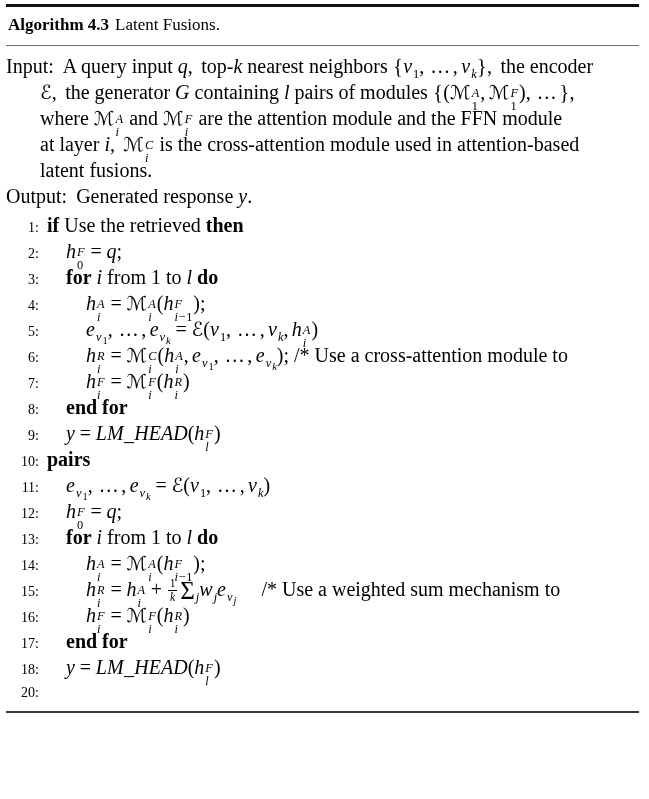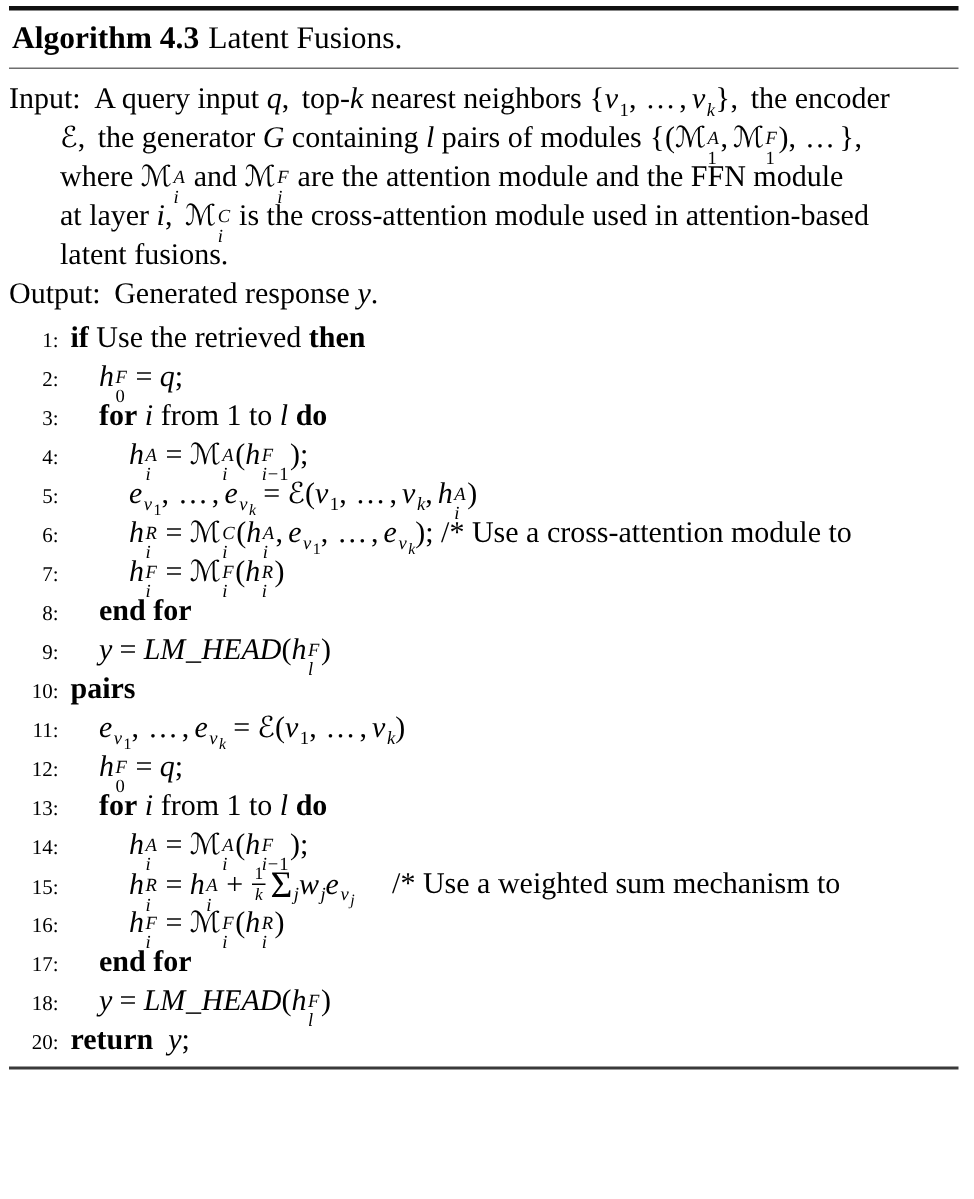--- a/index.html
+++ b/index.html
@@ -9,21 +9,21 @@
     background:#ffffff;color:#000;
     font-family:"Liberation Serif","DejaVu Serif",serif;
     font-size:20px;
     overflow:hidden;
     padding:0 10px 0 6px;
   }
   .rule{background:#111;}
   .rule.top{height:2.5px;margin-top:4px;}
   .rule.mid{height:1.6px;background:#6e6e6e;}
   .rule.bottom{height:2px;margin-top:5px;background:#3a3a3a;}
-  .caption{padding:6px 2px 8px 2px;font-size:21px;line-height:24px;}
+  .caption{padding:6px 2px 8px 2px;font-size:17px;line-height:24px;}
   .caption .lab{font-weight:bold;margin-right:6px;}
   .io{margin-top:7px;}
   .ioline{height:26px;line-height:26px;white-space:nowrap;}
   .ioline.cont{padding-left:34px;}
   .iolabel{font-weight:normal;margin-right:9px;}
   .code{margin-top:3px;}
   .crow{display:flex;align-items:baseline;height:26px;line-height:26px;}
   .lno{flex:none;width:33px;text-align:right;padding-right:6px;font-size:14px;}
   .stmt{white-space:nowrap;}
   .ind1{padding-left:2px;}
@@ -135,17 +135,16 @@
       <div class="crow">
         <span class="lno">17:</span>
         <div class="stmt ind2"><span class="kw">end for</span></div>
       </div>
       <div class="crow">
         <span class="lno">18:</span>
         <div class="stmt ind2"><span class="math"><span class="mi">y</span><span class="mo">=</span><span class="mi">L</span><span class="mi">M</span><span class="lit">_</span><span class="mi">H</span><span class="mi">E</span><span class="mi">A</span><span class="mi">D</span><span>(</span><span class="mwrap"><span class="mi">h</span><span class="supsub"><span class="ss"><span class="mi">F</span></span><span class="ss"><span class="mi">l</span></span></span></span><span>)</span></span></div>
       </div>
       <div class="crow">
         <span class="lno">20:</span>
-        <div class="stmt ind1"><span class="kw">return</span><span class="rtext">&nbsp; </span><span class="math"><span class="mi">y</span><span>;</span></span></div>
       </div>
     </div>
   <div class="rule bottom"></div>
 </div>
 
 </body></html>

